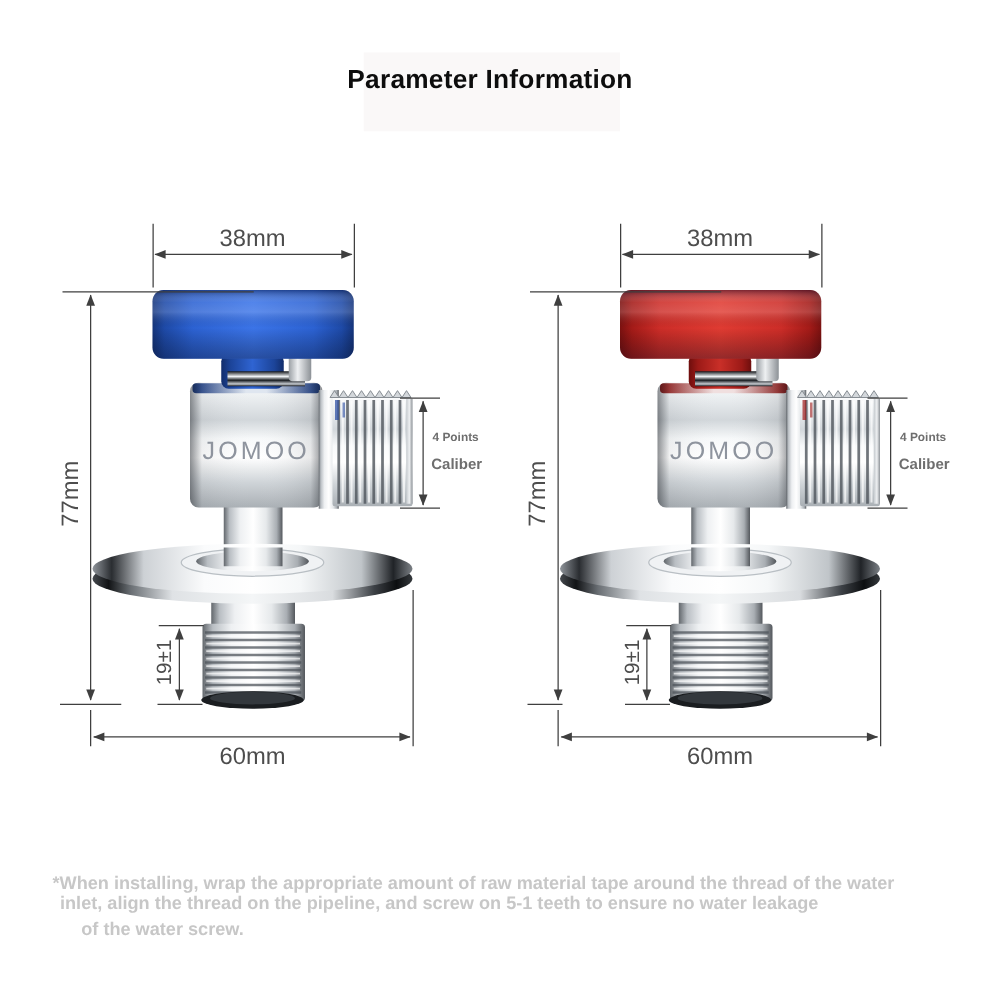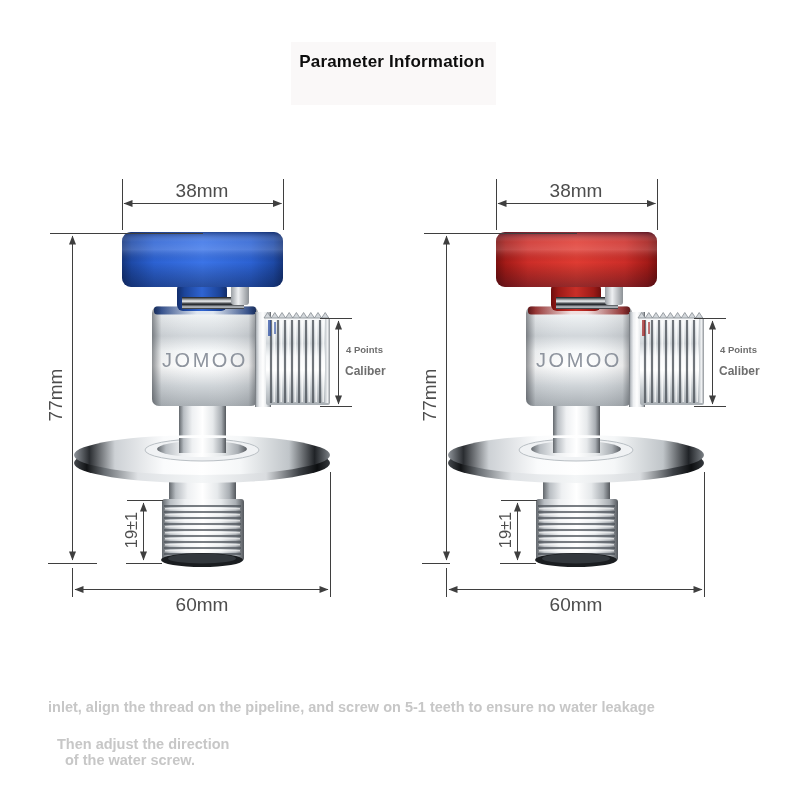--- a/index.html
+++ b/index.html
@@ -1,20 +1,20 @@
 <!DOCTYPE html>
 <html><head>
 <meta charset="utf-8">
 <style>
   html,body{margin:0;padding:0;background:#ffffff;}
   .canvas{position:relative;width:800px;height:800px;background:#ffffff;overflow:hidden;
           font-family:"Liberation Sans",sans-serif;}
   .title-patch{position:absolute;left:291px;top:42px;width:205px;height:63px;background:#faf8f8;}
   .page-title{position:absolute;left:0;top:52px;width:784px;text-align:center;
-              font-size:17px;font-weight:bold;color:#0d0d0d;letter-spacing:.2px;}
+              font-size:21px;font-weight:bold;color:#0d0d0d;letter-spacing:.2px;}
   .figure-svg{position:absolute;left:0;top:0;}
   
   .dim{stroke:#3f3f3f;stroke-width:1;fill:none;}
   .dimtxt{font-family:"Liberation Sans",sans-serif;font-size:19px;fill:#4d4d4d;}
   .dimtxt-sm{font-family:"Liberation Sans",sans-serif;font-size:16.5px;fill:#4d4d4d;}
   .calib1{font-family:"Liberation Sans",sans-serif;font-size:9.5px;font-weight:bold;fill:#6e6e6e;}
   .calib2{font-family:"Liberation Sans",sans-serif;font-size:12px;font-weight:bold;fill:#6e6e6e;}
   .brand{font-family:"Liberation Sans",sans-serif;font-size:20px;fill:#8e949e;letter-spacing:2.5px;}
   
   #valve-left  .hnd-main{fill:url(#gBlueMain);}
@@ -350,20 +350,20 @@
       <text class="dimtxt" x="202" y="197" text-anchor="middle">38mm</text>
       <text class="dimtxt" transform="translate(62,395) rotate(-90)" text-anchor="middle">77mm</text>
       <text class="dimtxt-sm" transform="translate(137,530) rotate(-90)" text-anchor="middle">19±1</text>
       <text class="dimtxt" x="202" y="611" text-anchor="middle">60mm</text>
       <text class="calib1" x="346" y="353">4 Points</text>
       <text class="calib2" x="345" y="375">Caliber</text>
     </g>
   </svg>
 
   <div class="note">
+    <div class="l1">*When installing, wrap the appropriate amount of raw material tape around the thread of the water</div>
     <div class="l2">inlet, align the thread on the pipeline, and screw on 5-1 teeth to ensure no water leakage</div>
   </div>
   <div class="note2">
-    <div class="l3">Then adjust the direction</div>
     <div class="l4">of the water screw.</div>
   </div>
 
 </div>
 
 </body></html>

